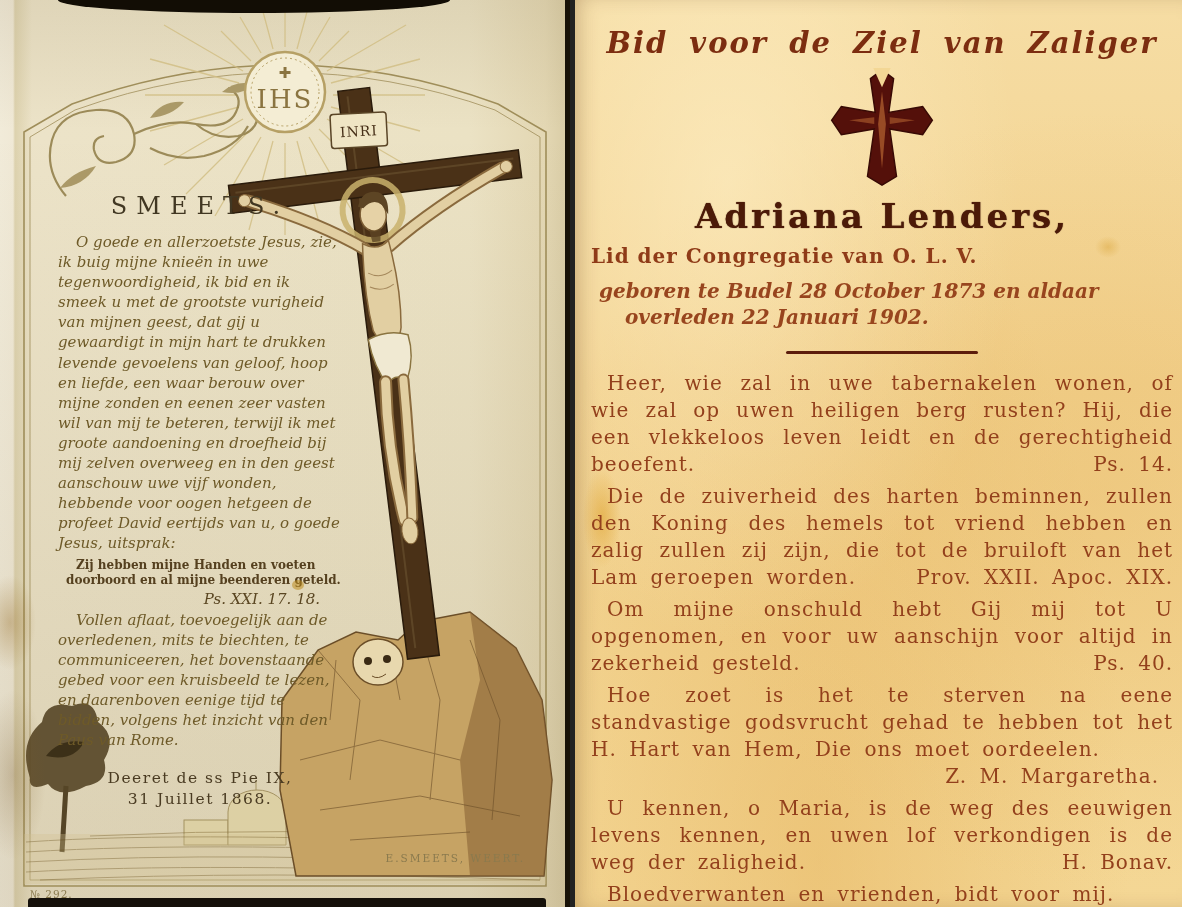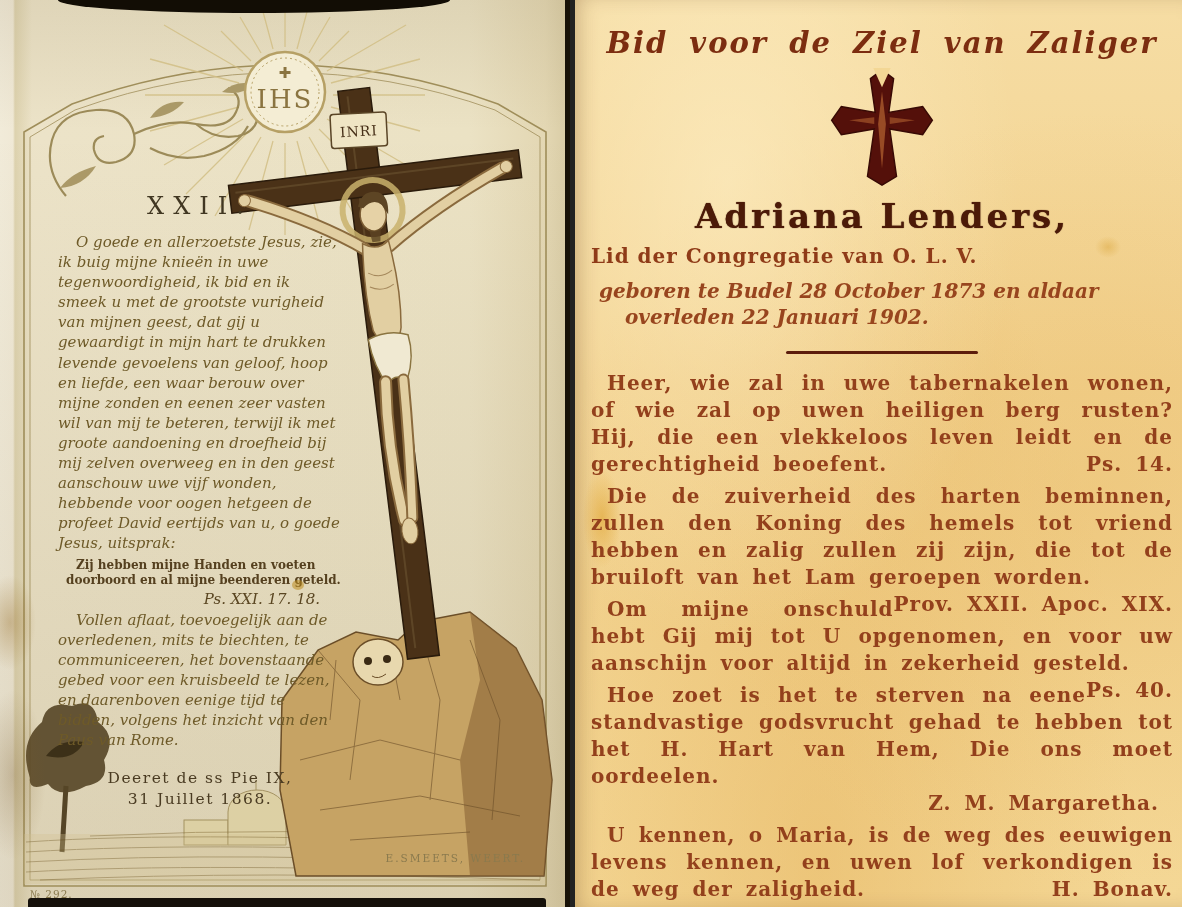--- a/index.html
+++ b/index.html
@@ -57,21 +57,21 @@
     text-align:center;color:#7c2d10;margin:0 0 6px 0;}
   .cross-wrap{text-align:center;margin:4px 0 2px 0;}
   .r-name{font-weight:700;font-size:34px;letter-spacing:3px;text-align:center;color:#4c1a08;
     margin:4px 0 8px 0;text-shadow:0 0 1px #3a1206;}
   .r-membership{font-weight:700;font-size:20px;letter-spacing:1px;text-align:left;
     color:#8f3b18;margin:0 0 10px 0;}
   .r-vitals{font-weight:700;font-size:20px;line-height:1.32;color:#98451e;margin:0 0 0 8px;font-style:italic;}
   .r-vitals .v2{display:block;text-indent:26px;}
   .r-rule{width:192px;height:3px;background:#5c1d0c;margin:20px auto 16px auto;border-radius:2px;}
   .rpar{font-size:20px;line-height:27px;letter-spacing:1px;word-spacing:5px;
-    text-align:justify;text-indent:16px;margin:0 0 5px 0;color:#93401c;font-weight:bold;}
+    text-align:justify;text-indent:16px;margin:0 0 5px 0;color:#93401c;}
   .rpar .cite-inline{float:right;text-indent:0;}
   .rpar .cite-block{display:block;text-align:right;text-indent:0;}
   .rpar .mr1{margin-right:14px;}
 </style>
 </head>
 <body>
 
 <div id="stage">
 
   <div id="left-card">
@@ -202,21 +202,21 @@
 
       <g>
         <circle cx="285" cy="92" r="40" fill="#f4edd4" stroke="#b6a065" stroke-width="2.5"></circle>
         <circle cx="285" cy="92" r="34" fill="none" stroke="#b6a065" stroke-width="1" stroke-dasharray="2 3"></circle>
         <text x="285" y="78" text-anchor="middle" font-size="15" fill="#8a7440" font-family="DejaVu Serif, serif">✚</text>
         <text x="285" y="108" text-anchor="middle" font-size="26" letter-spacing="2" fill="#8a7440" font-family="DejaVu Serif, serif">IHS</text>
       </g>
     </svg>
 
     <div class="left-text">
-      <div class="gebed-title">XXII.</div>
+      <div class="gebed-title">SMEETS.</div>
       <p class="prayer">O goede en allerzoetste Jesus, zie, ik buig mijne knieën in uwe tegenwoordigheid, ik bid en ik smeek u met de grootste vurigheid van mijnen geest, dat gij u gewaardigt in mijn hart te drukken levende gevoelens van geloof, hoop en liefde, een waar berouw over mijne zonden en eenen zeer vasten wil van mij te beteren, terwijl ik met groote aandoening en droefheid bij mij zelven overweeg en in den geest aanschouw uwe vijf wonden, hebbende voor oogen hetgeen de profeet David eertijds van u, o goede Jesus, uitsprak:</p>
       <p class="scripture">Zij hebben mijne Handen en voeten doorboord en al mijne beenderen geteld.</p>
       <div class="scripture-ref">Ps. XXI. 17. 18.</div>
       <p class="prayer indulgence">Vollen aflaat, toevoegelijk aan de overledenen, mits te biechten, te communiceeren, het bovenstaande gebed voor een kruisbeeld te lezen, en daarenboven eenige tijd te bidden, volgens het inzicht van den Paus van Rome.</p>
       <div class="decree">
         <div>Deeret de ss Pie IX,</div>
         <div>31 Juillet 1868.</div>
       </div>
     </div>
 

